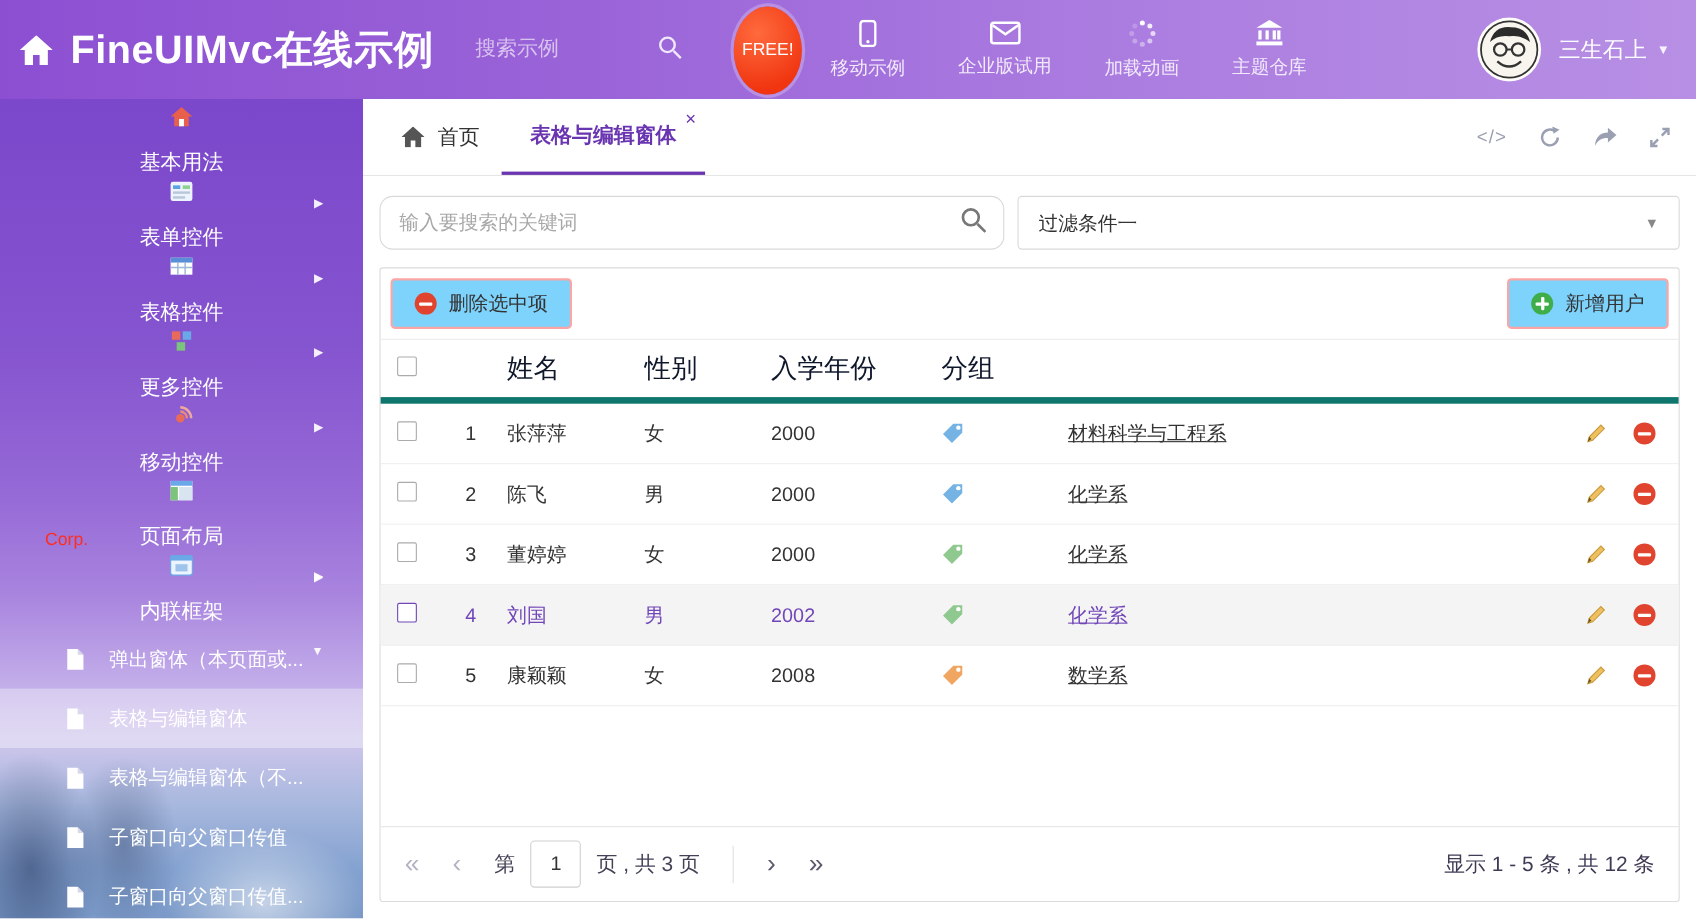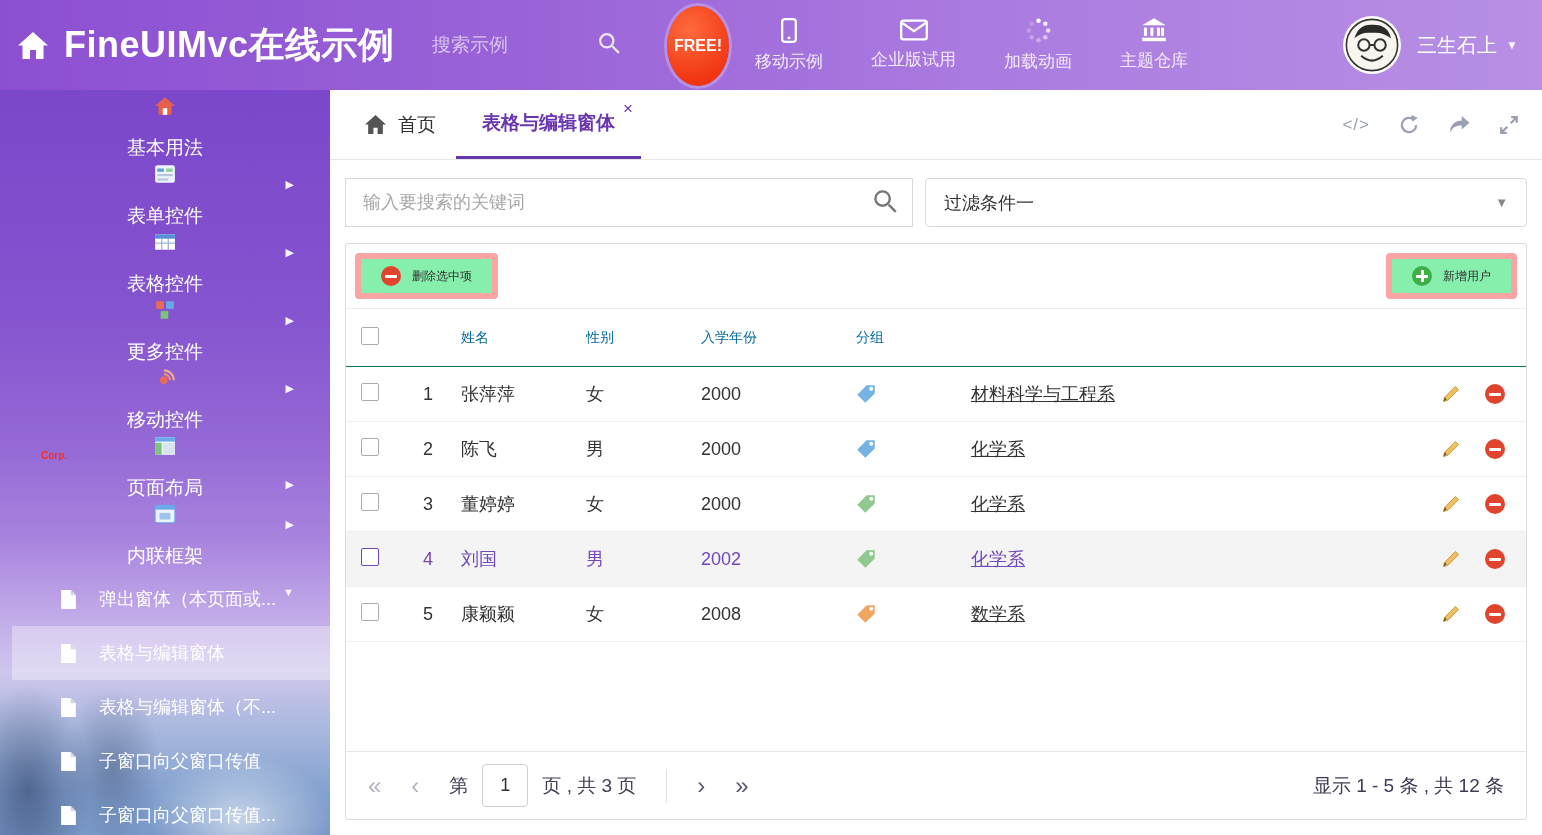--- a/index.html
+++ b/index.html
@@ -20,79 +20,79 @@
   .brand { display:flex; align-items:center; gap:16px; min-width:392px; }
   .brand-title { font-size:36px; font-weight:bold; letter-spacing:.5px; }
   .hsearch { display:flex; align-items:center; width:215px; color:rgba(255,255,255,.72); }
   .hsearch input { background:transparent; border:none; outline:none; color:rgba(255,255,255,.85); font-size:19px; width:150px; font-family:Liberation Serif, serif;margin-left:20px; }
   .hsearch input::placeholder { color:rgba(255,255,255,.62); }
   .hsearch .mag { color:rgba(255,255,255,.85); margin-left:18px; }
   .hnav { display:flex; align-items:center; gap:48px; margin-left:42px; }
   .hnav-item { display:flex; flex-direction:column; align-items:center; gap:7px; color:#f2eafc; font-size:17px; cursor:pointer; }
   .free-badge {
     width:62px; height:80px; border-radius:50%; background:radial-gradient(circle at 35% 30%, #ff6a3d, #f03510 75%);
-    color:#fff; font-weight:bold; font-size:16px; display:flex; align-items:center; justify-content:center;
+    color:#fff; font-weight:normal; font-size:16px; display:flex; align-items:center; justify-content:center;
     align-self:flex-start; margin-top:2px; margin-right:-22px; box-shadow:0 0 0 3px rgba(255,255,255,.25);
   }
   .huser { margin-left:auto; display:flex; align-items:center; gap:16px; margin-right:6px; cursor:pointer; }
   .avatar { width:58px; height:58px; border-radius:50%; background:#fdfbf4; overflow:hidden; border:2px solid rgba(255,255,255,.6); }
   .huser-name { font-size:20px; color:#fff; display:flex; align-items:center; gap:9px;text-align:center; }
   .caret-sm { font-size:12px; opacity:.9; }
 
   
   .sidebar {
     position:relative; overflow:hidden; color:#fff; padding-top:6px;
     background:
       radial-gradient(90px 150px at 28px 700px, rgba(28,44,82,.50), transparent 70%),
       radial-gradient(70px 115px at 112px 678px, rgba(46,62,98,.38), transparent 70%),
       radial-gradient(130px 95px at 240px 730px, rgba(255,255,255,.55), transparent 70%),
       radial-gradient(160px 70px at 80px 790px, rgba(255,255,255,.45), transparent 70%),
       linear-gradient(180deg,#7b47cb 0%,#8554cf 30%,#9569d6 48%,#a883de 60%,#bfa8e8 70%,#cfc6ec 78%,#a8b8de 86%,#84a2d0 94%,#7a99c8 100%);
   }
   .menu-item { height:68px; display:flex; align-items:center; gap:17px; padding:0 36px; font-size:19px; cursor:pointer;flex-direction:column; }
   .menu-item .chev { margin-left:auto; font-size:11px; opacity:.92; }
-  .corp-badge { color:#ff2d1e; font-size:10px; font-weight:bold; margin-left:5px; align-self:flex-start; margin-top:0; }
-  .submenu-item { height:54px; display:flex; align-items:center; gap:17px; padding:0 20px 0 48px; font-size:18px; cursor:pointer;margin-left:12px; }
+  .corp-badge { color:#ff2d1e; font-size:16px; font-weight:normal; margin-left:5px; align-self:flex-start; margin-top:32px; }
+  .submenu-item { height:54px; display:flex; align-items:center; gap:17px; padding:0 20px 0 60px; font-size:18px; cursor:pointer; }
   .submenu-item.active { background:rgba(255,255,255,.34); }
   .micon { flex:0 0 22px; display:flex; }
 
   
   .main { background:#fff; display:flex; flex-direction:column; overflow:hidden; }
   .tabbar { height:70px; border-bottom:1px solid #e6e6e6; display:flex; align-items:stretch; padding:0 15px; flex:0 0 70px; }
   .tab-home { display:flex; align-items:center; gap:11px; padding:0 20px; font-size:19px; color:#333; cursor:pointer; }
   .tab-active {
     position:relative; display:flex; align-items:center; padding:0 26px; font-size:19px; font-weight:bold;
     color:#6a35b0; border-bottom:3px solid #6a35b0; cursor:pointer;
   }
   .tab-close { position:absolute; top:10px; right:8px; font-size:17px; font-weight:normal; color:#6a35b0; line-height:1; cursor:pointer; }
   .tab-tools { margin-left:auto; display:flex; align-items:center; gap:28px; color:#9aa0b2; padding-right:8px; }
   .tool { cursor:pointer; display:flex; align-items:center; color:#9aa0b2; }
   .tool-code { font-size:17px; letter-spacing:1px; }
 
   .filter-row { display:flex; gap:12px; padding:18px 15px 0 15px; flex:0 0 auto; }
-  .search-box { flex:0 0 568px; height:49px; border:1px solid #d9d9d9; border-radius:0; display:flex; align-items:center; padding:16px 15px; }
+  .search-box { flex:0 0 568px; height:49px; border:1px solid #d9d9d9; border-radius:12px; display:flex; align-items:center; padding:16px 15px; }
   .search-box input { border:none; outline:none; flex:1; font-size:18px; color:#333; font-family:inherit; }
   .search-box input::placeholder { color:#a8a8a8; }
   .search-box .mag { color:#777; cursor:pointer; }
   .filter-select { flex:1; height:49px; border:1px solid #d9d9d9; border-radius:4px; display:flex; align-items:center; padding:0 18px; font-size:18px; color:#333; cursor:pointer; }
   .filter-select .caret { margin-left:auto; color:#888; font-size:13px; }
 
   .panel { margin:16px 15px 15px 15px; border:1px solid #dcdcdc; border-radius:3px; flex:1; display:flex; flex-direction:column; min-height:0; }
   .panel-toolbar { display:flex; align-items:center; padding:9px 9px; border-bottom:1px solid #ececec; }
-  .btn { display:flex; align-items:center; gap:11px; border:6px solid #fca5a5; border-radius:4px; background:#86efac; height:46px; padding:0 20px; font-size:12px; color:#333; cursor:pointer; font-family:inherit; }
+  .btn { display:flex; align-items:center; gap:11px; border:2px solid #fca5a5; border-radius:4px; background:#7dd3fc; height:46px; padding:0 20px; font-size:18px; color:#333; cursor:pointer; font-family:inherit; }
   .btn-add { margin-left:auto; }
   .circle { width:20px; height:20px; border-radius:50%; position:relative; display:inline-block; flex:0 0 20px; }
   .circle.red { background:#e0442e; }
   .circle.red::after { content:""; position:absolute; left:4px; right:4px; top:8.5px; height:3px; background:#fff; border-radius:1px; }
   .circle.green { background:#3fae49; }
   .circle.green::before { content:""; position:absolute; left:4px; right:4px; top:8.5px; height:3px; background:#fff; border-radius:1px; }
   .circle.green::after { content:""; position:absolute; top:4px; bottom:4px; left:8.5px; width:3px; background:#fff; border-radius:1px; }
 
   .tgrid { display:grid; grid-template-columns:50px 50px 125px 115px 155px 115px 1fr 105px; align-items:center; padding:0 15px; }
-  .thead { height:58px; font-size:14px; color:#0369a1; border-bottom:1px solid #0f766e; }
+  .thead { height:58px; font-size:24px; color:#0f172a; border-bottom:6px solid #0f766e; }
   .trow { height:55px; font-size:18px; color:#333; border-bottom:1px solid #efefef; }
   .trow.selected { background:#f4f4f4; color:#7146b8; }
   .cell.num { text-align:right; padding-right:28px; }
   .cb { width:18px; height:18px; border:1px solid #ababab; border-radius:2px; background:#fff; display:inline-block; cursor:pointer; }
   .trow.selected .cb { border-color:#7146b8; }
   a.major { color:inherit; text-decoration:underline; cursor:pointer; }
   .cell.actions { display:flex; align-items:center; justify-content:flex-end; gap:24px; padding-right:6px; }
   .pencil { cursor:pointer; }
   .tag { display:block; }
 

